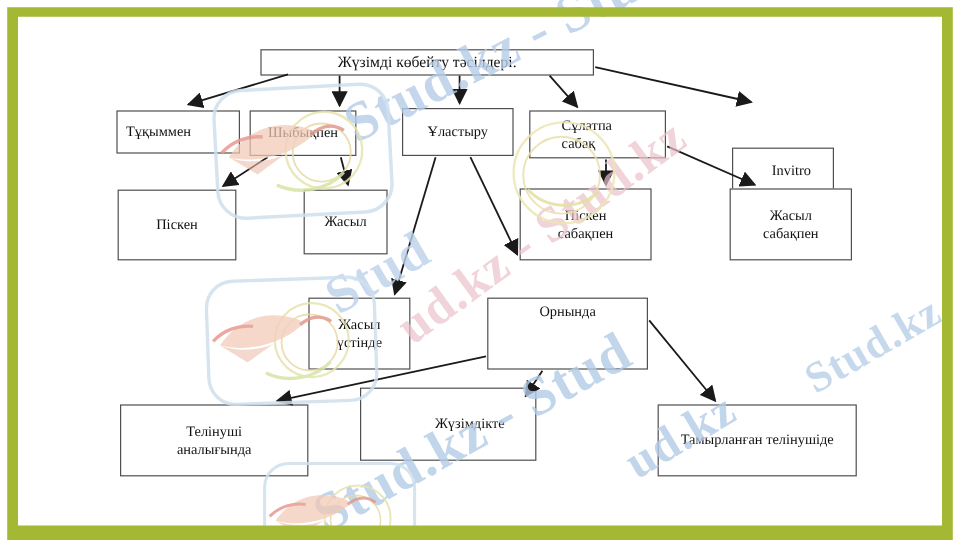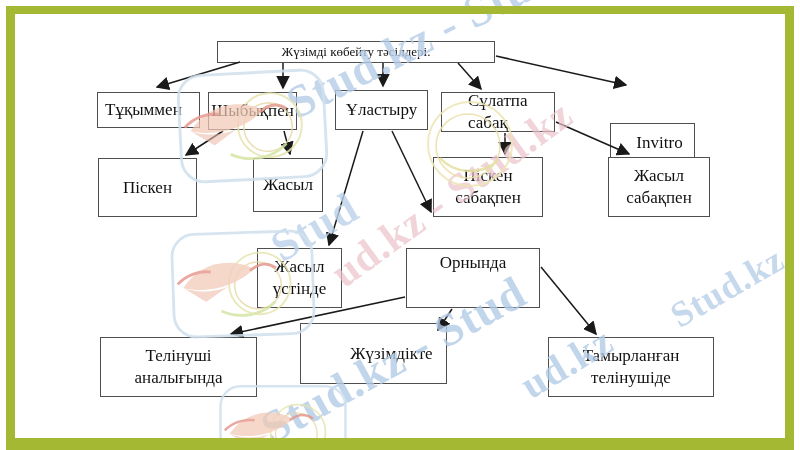--- a/index.html
+++ b/index.html
@@ -4,21 +4,21 @@
 <style>
   html,body{margin:0;padding:0;background:#fff;}
   #stage{position:relative;width:800px;height:450px;background:#ffffff;overflow:hidden;
          font-family:"Liberation Serif", serif;}
   
   .frame{position:absolute;left:6px;right:6px;top:6px;bottom:0;
          border-style:solid;border-width:8px 9px 12px 9px;z-index:40;pointer-events:none;}
   
   .node{position:absolute;background:#fff;border:1.5px solid #4f4f4f;box-sizing:border-box;
         display:flex;align-items:center;justify-content:center;text-align:center;
-        font-size:17px;line-height:1.28;color:#111;z-index:10;}
+        font-size:12px;line-height:1.28;color:#111;z-index:10;}
   .node.left{justify-content:flex-start;text-align:left;}
   .node.top{align-items:flex-start;}
   #edges{position:absolute;left:0;top:0;z-index:15;pointer-events:none;}
   
   .wm{position:absolute;z-index:20;font-weight:bold;white-space:nowrap;
       transform-origin:left top;opacity:0.8;pointer-events:none;letter-spacing:1px;}
   .logo{position:absolute;z-index:20;opacity:0.85;pointer-events:none;}
 </style>
 </head>
 <body>

